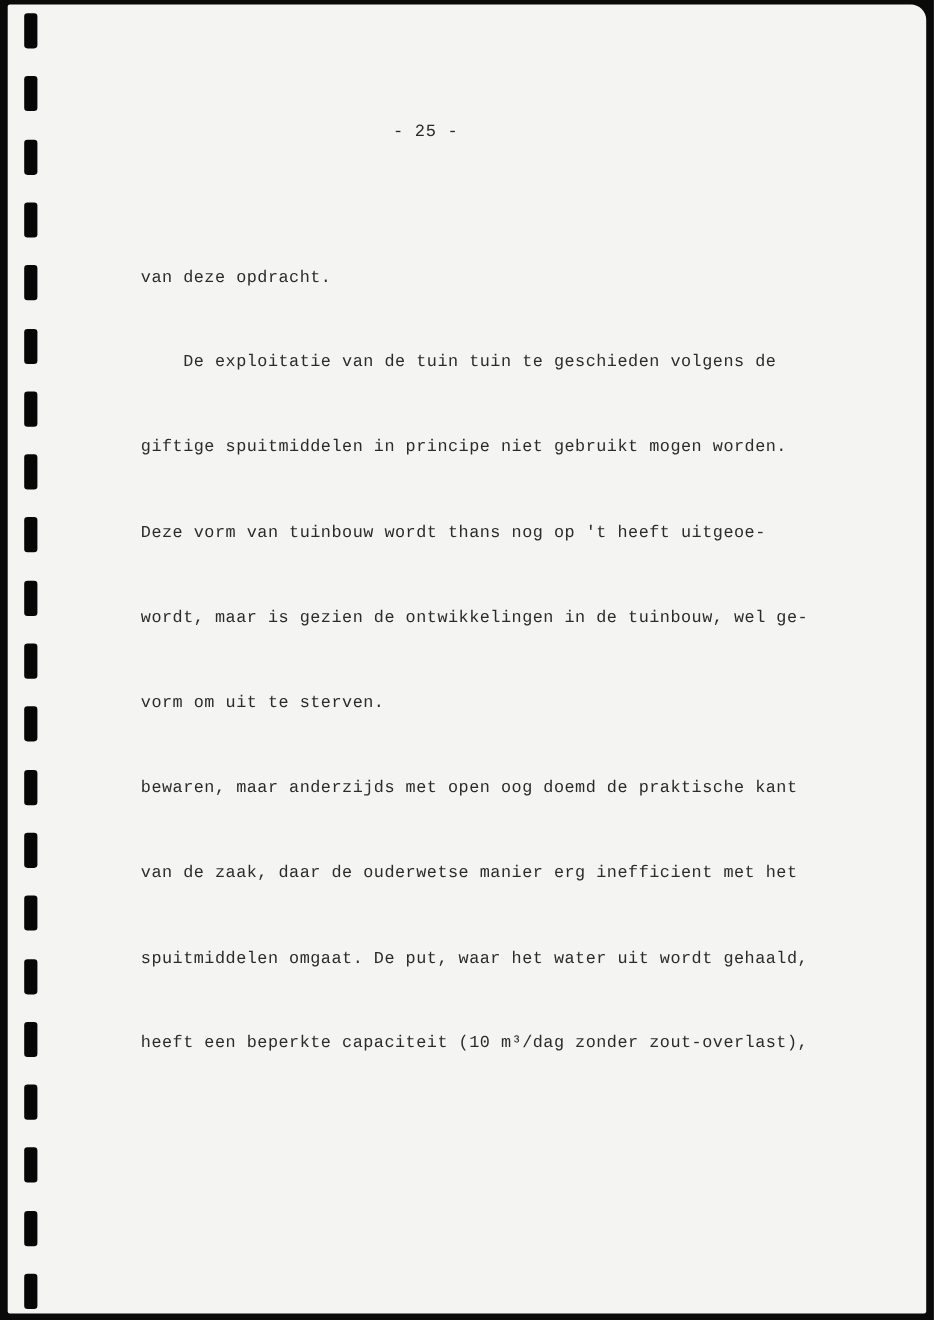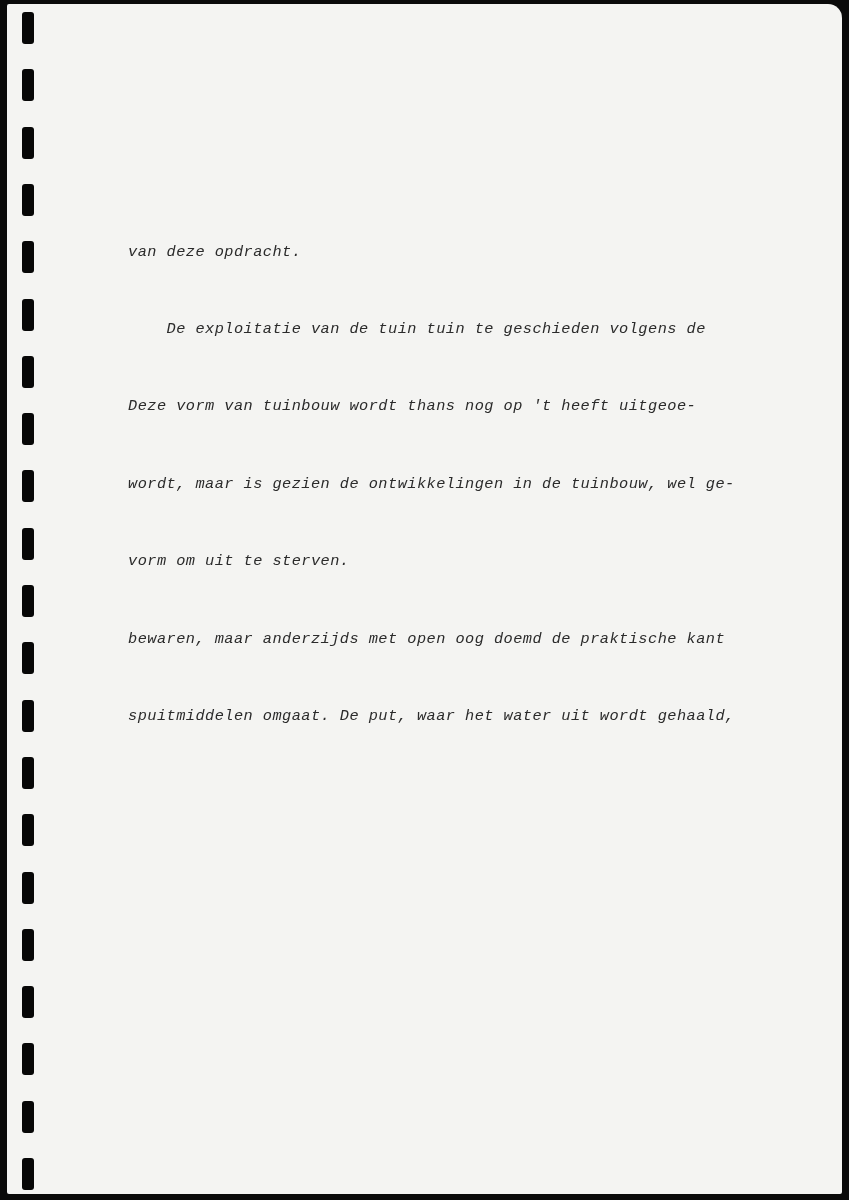--- a/index.html
+++ b/index.html
@@ -38,34 +38,38 @@
       position: absolute;
       left: 121px; top: 184px;
       width: 680px;
       font-family: "Liberation Mono", "DejaVu Sans Mono", monospace;
       font-size: 15.3px;
       line-height: 25.8px;
       color: #2b2b2b;
       letter-spacing: 0.45px;
       white-space: pre;
     }
-    .line { display: block; height: 25.8px; font-style: italic; }
+    .line { display: block; height: 25.8px; }
   </style>
 </head>
 <body>
 
 <div class="page">
+  <div class="page-number">- 25 -</div>
   <div class="body-text">
     <span class="line">van deze opdracht.</span>
     <span class="line">    De exploitatie van de tuin tuin te geschieden volgens de</span>
+    <span class="line">giftige spuitmiddelen in principe niet gebruikt mogen worden.</span>
     <span class="line">Deze vorm van tuinbouw wordt thans nog op 't heeft uitgeoe-</span>
     <span class="line">wordt, maar is gezien de ontwikkelingen in de tuinbouw, wel ge-</span>
     <span class="line">vorm om uit te sterven.</span>
     <span class="line">bewaren, maar anderzijds met open oog doemd de praktische kant</span>
+    <span class="line">van de zaak, daar de ouderwetse manier erg inefficient met het</span>
     <span class="line">spuitmiddelen omgaat. De put, waar het water uit wordt gehaald,</span>
+    <span class="line">heeft een beperkte capaciteit (10 m³/dag zonder zout-overlast),</span>
     
     
     
     
     
     
     
     
     
     

